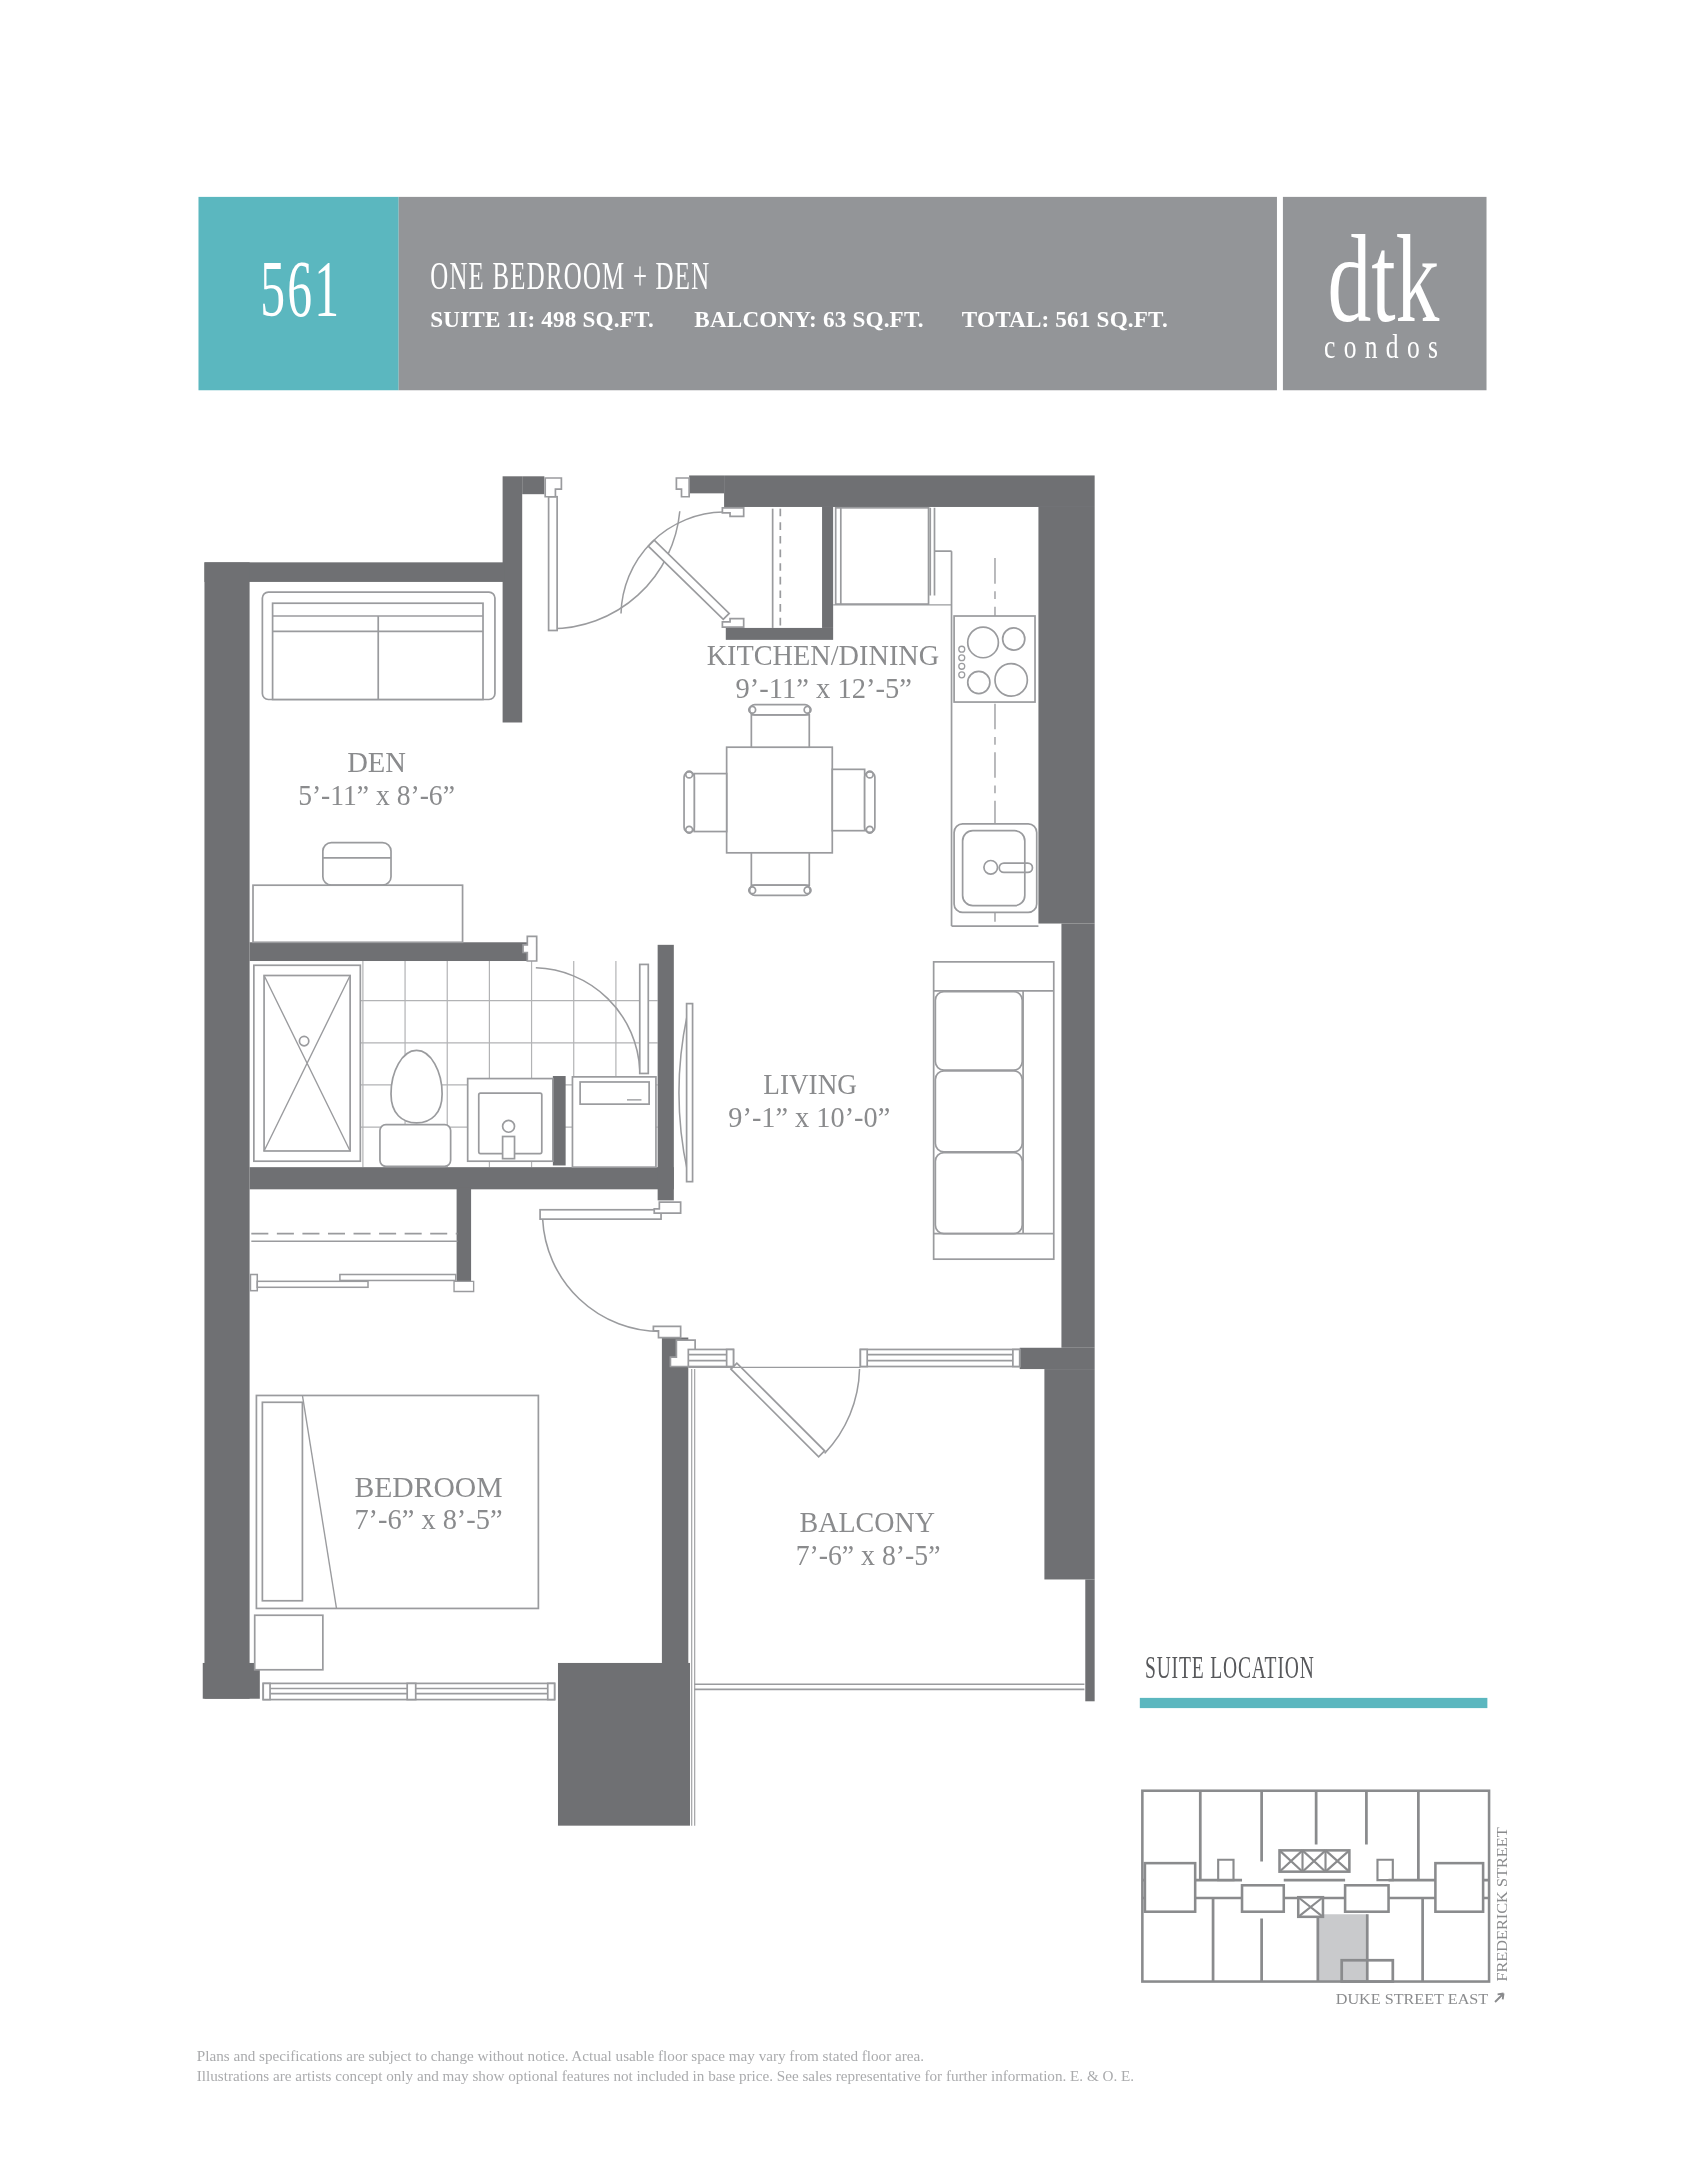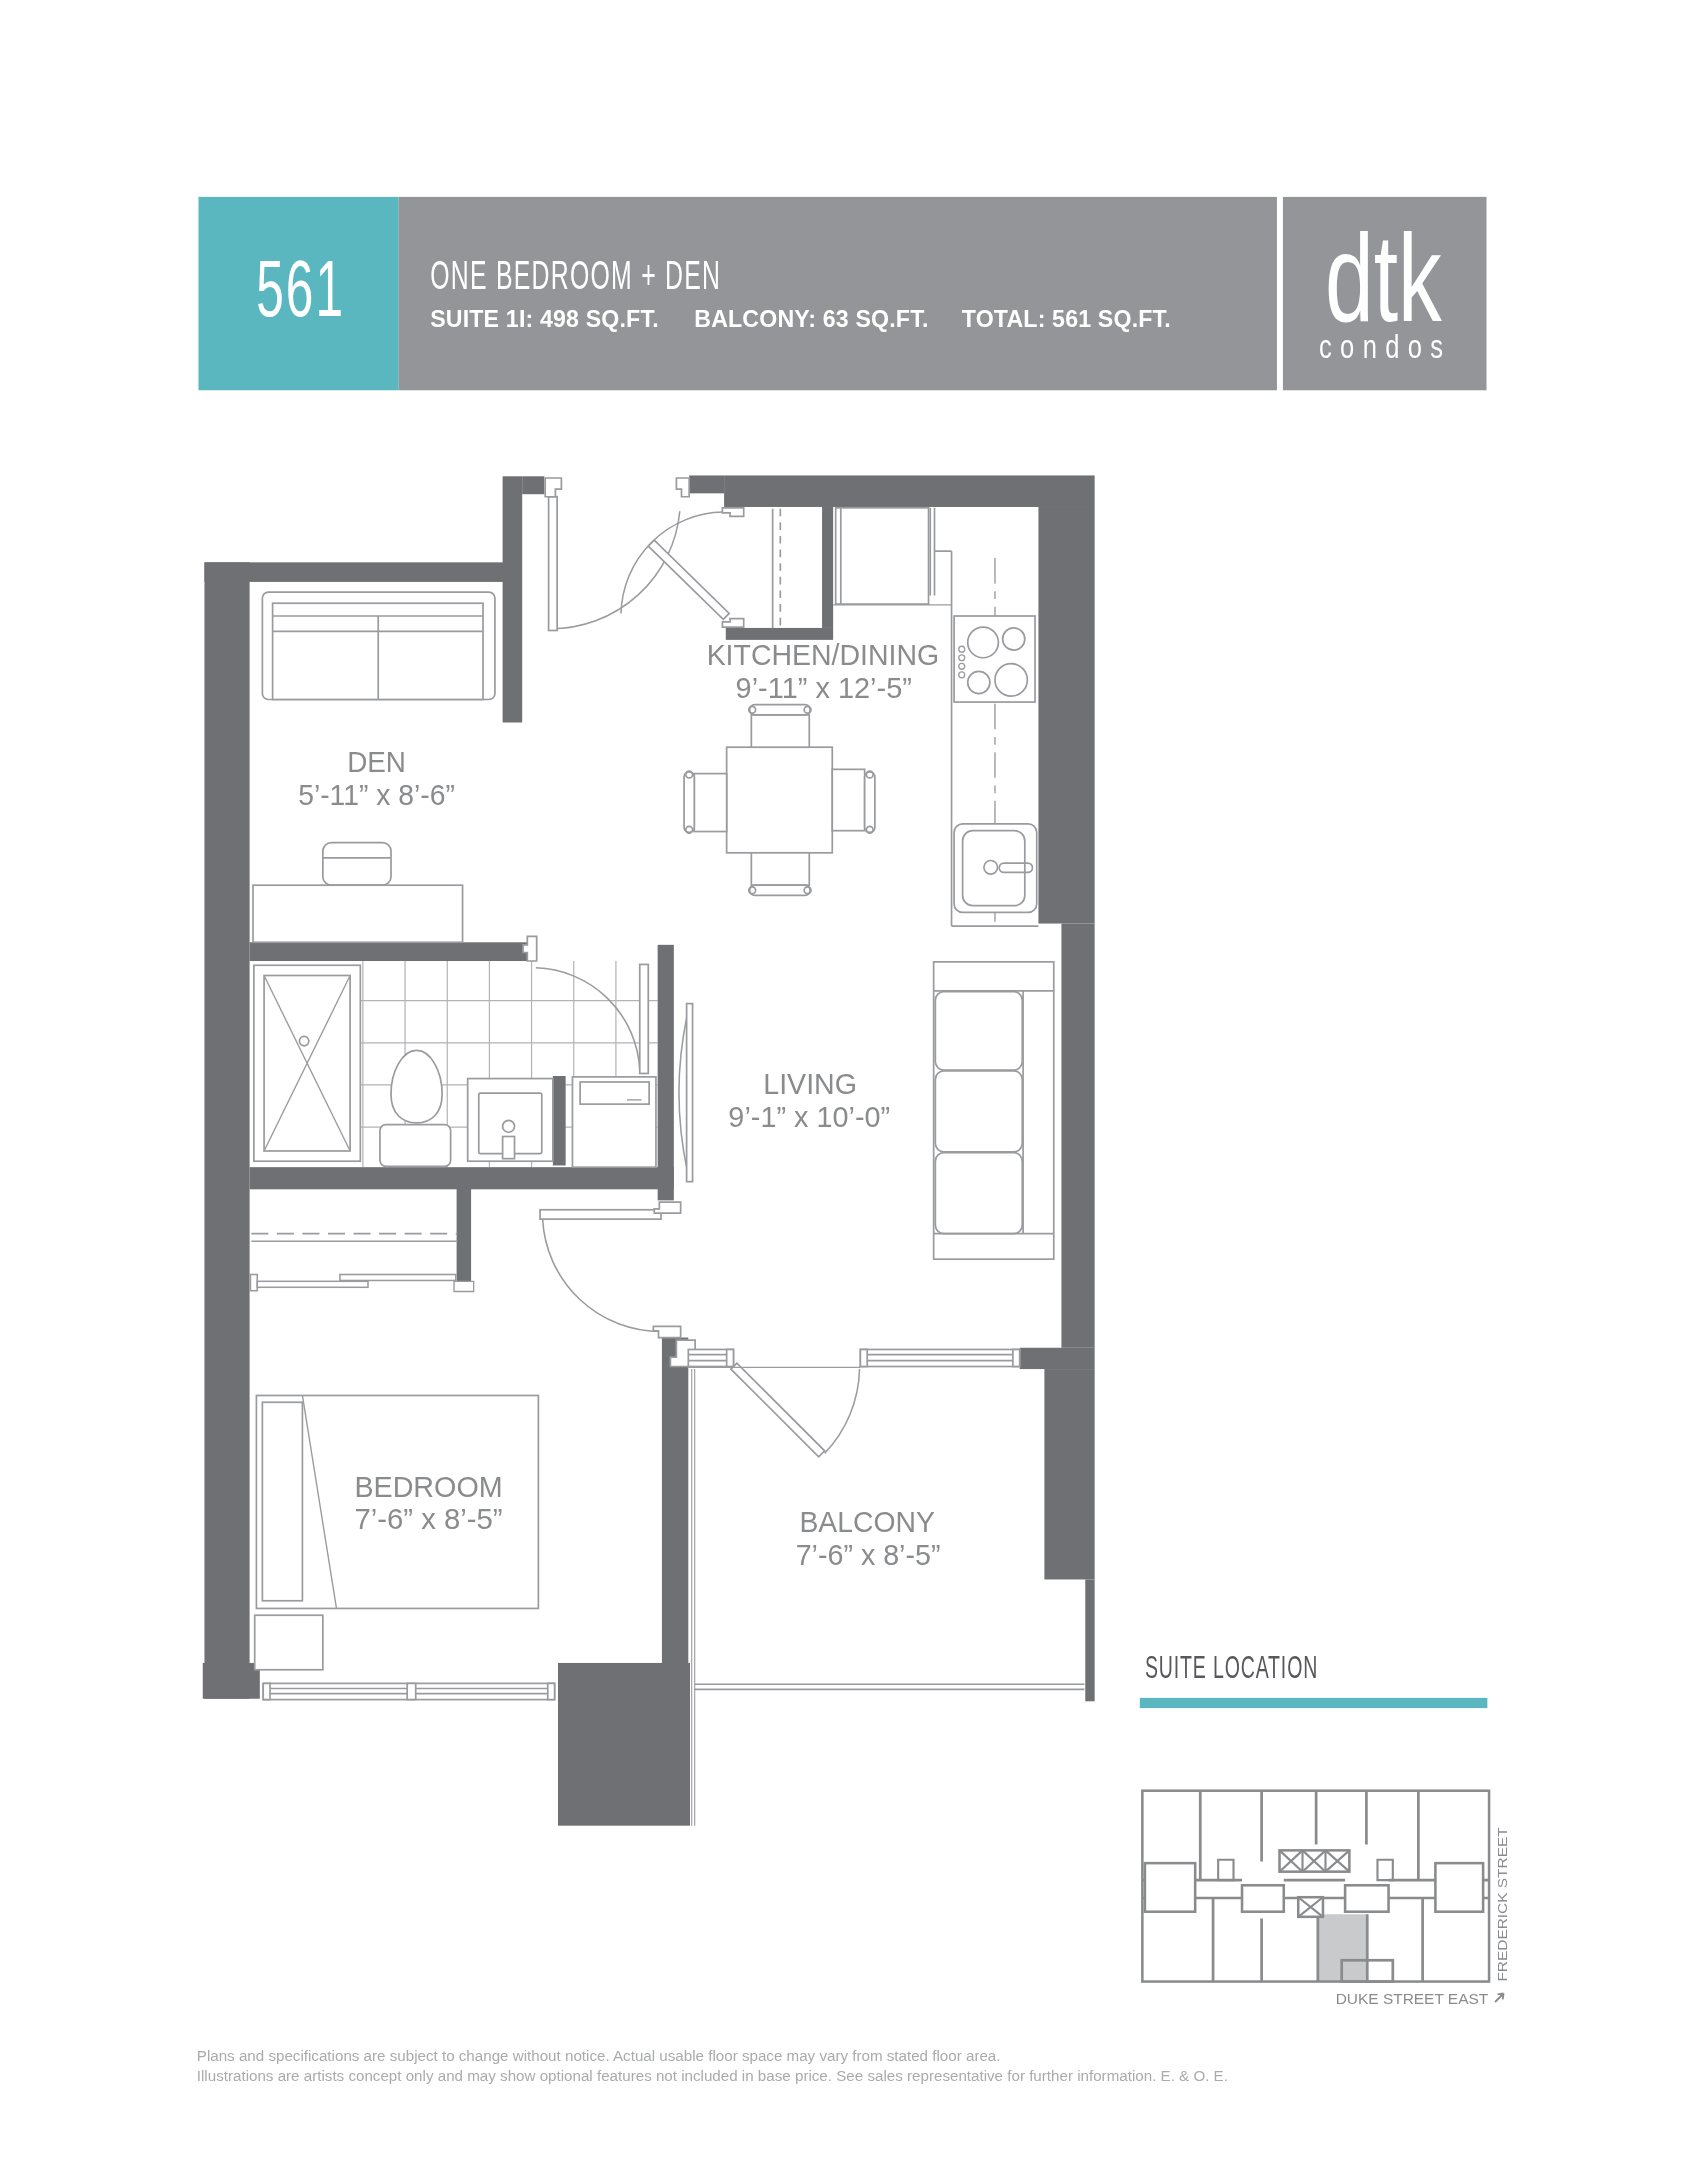--- a/index.html
+++ b/index.html
@@ -1,16 +1,16 @@
 <!DOCTYPE html>
 <html style="font-size:13.6px"><head>
 <meta charset="utf-8">
 <style>
 html,body{margin:0;padding:0;background:#ffffff;}
-.page{position:relative;width:1655px;height:2181px;overflow:hidden;font-family:Liberation Sans, sans-serif;}
+.page{position:relative;width:1655px;height:2181px;overflow:hidden;font-family:Liberation Serif, serif;}
 </style>
 </head>
 <body>
 <div class="page">
 <svg width="1685" height="2181" viewBox="0 0 1978 2560">
 
 <rect x="0" y="0" width="1978" height="2560" fill="#ffffff"></rect>
 
 <g>
 <rect x="233" y="231" width="235" height="227" fill="#5bb7bf"></rect>

